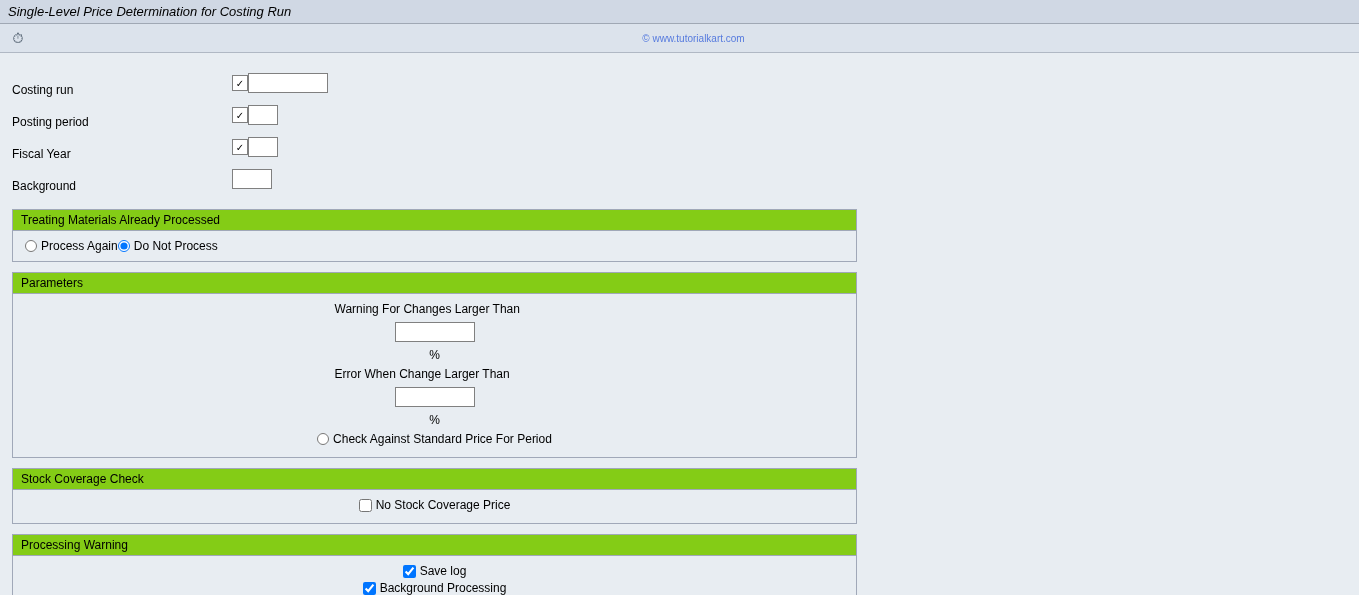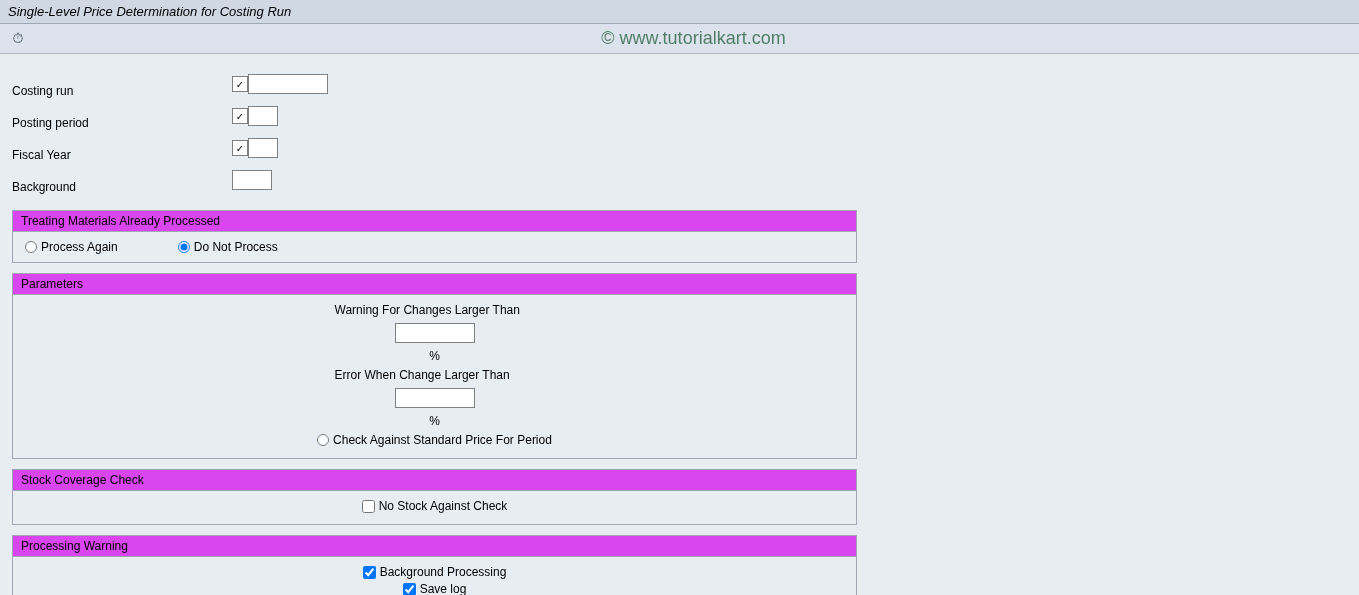--- a/index.html
+++ b/index.html
@@ -21,22 +21,22 @@
       background: #dce3ec;
       border-bottom: 1px solid #b0b8c4;
       padding: 4px 8px;
       display: flex;
       align-items: center;
       gap: 8px;
     }
     .watermark {
       flex: 1;
       text-align: center;
-      color: #14532d;
-      font-size: 18px;
+      color: #1d4ed8;
+      font-size: 10px;
       opacity: 0.7;
     }
     .main-content {
       padding: 16px 12px;
       background: #e8edf2;
     }
     .form-section {
       margin-bottom: 16px;
     }
     .form-row {
@@ -72,33 +72,32 @@
       font-size: 10px;
     }
 
     .group-box {
       border: 1px solid #a0a8b8;
       background: #e8edf2;
       margin-bottom: 10px;
       max-width: 845px;
     }
     .group-header {
-      background: #d946ef;
+      background: #84cc16;
       padding: 3px 8px;
       font-size: 12px;
       font-weight: normal;
       border-bottom: 1px solid #a0a8b8;
     }
     .group-content {
       padding: 8px 12px;
     }
     .radio-group {
       display: flex;
       align-items: center;
-      gap: 60px;
     }
     .radio-item {
       display: flex;
       align-items: center;
       gap: 4px;
     }
 
     .param-row {
       display: flex;
       align-items: center;
@@ -220,32 +219,32 @@
         <span>Check Against Standard Price For Period</span>
       </div>
     </div>
   </div>
 
   <div class="group-box">
     <div class="group-header">Stock Coverage Check</div>
     <div class="group-content">
       <div class="check-row">
         <input type="checkbox" style="">
-        <span>No Stock Against Check</span>
+        <span>No Stock Coverage Price</span>
       </div>
     </div>
   </div>
 
   <div class="group-box">
     <div class="group-header">Processing Warning</div>
     <div class="group-content">
+      <div class="check-row">
+        <input type="checkbox" checked="" style="">
+        <span>Save log</span>
+      </div>
       <div class="check-row">
         <input type="checkbox" checked="" style="">
         <span>Background Processing</span>
       </div>
-      <div class="check-row">
-        <input type="checkbox" checked="" style="">
-        <span>Save log</span>
-      </div>
     </div>
   </div>
 
 </div>
 
 </body></html>

